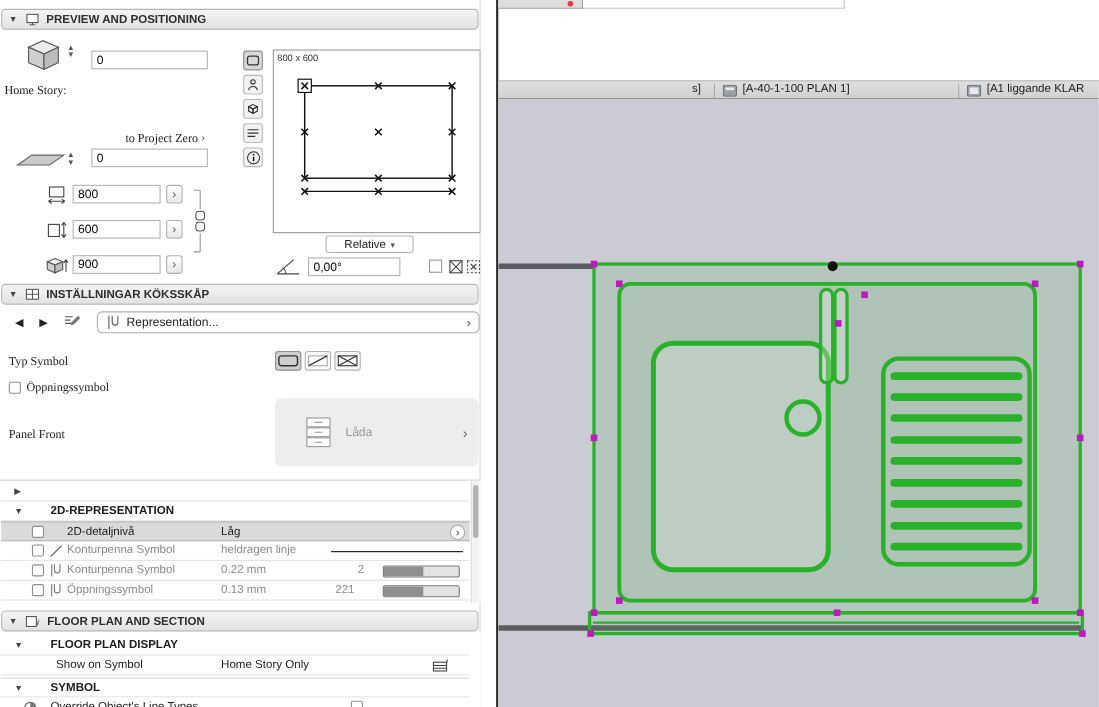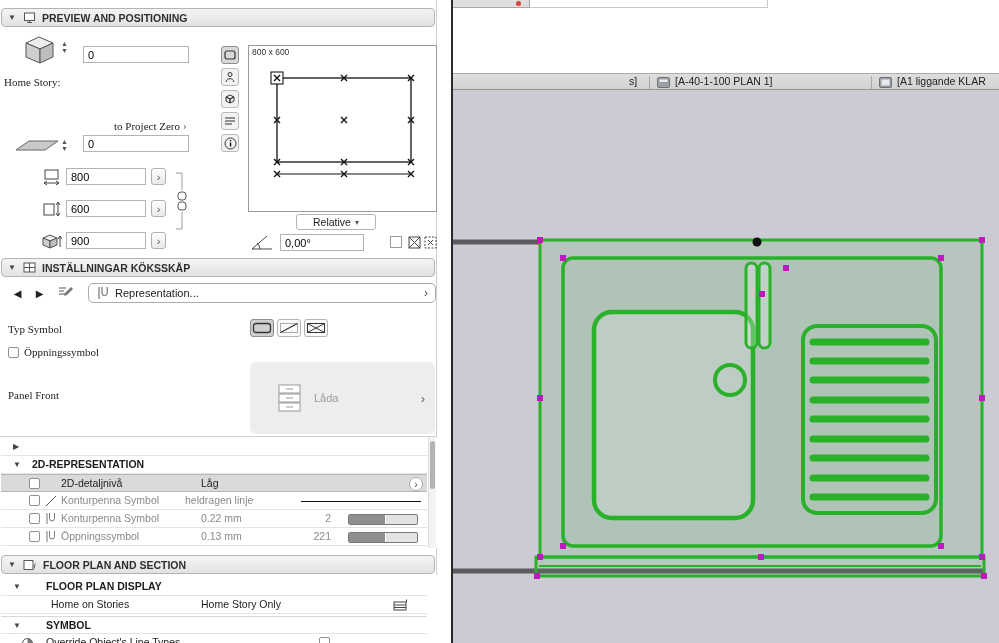--- a/index.html
+++ b/index.html
@@ -29,21 +29,21 @@
   .pv-size { position:absolute; left:3px; top:1px; font-size:8.5px; color:#333; }
   .relbtn { position:absolute; left:296px; top:214px; width:80px; height:16px; border:1px solid #b3b3b3; border-radius:3px;
             background:#fff; display:flex; align-items:center; justify-content:center; gap:4px; font-size:10.5px; }
   .smicon { position:absolute; width:16px; height:16px; display:flex; align-items:center; justify-content:center; }
   .navbtn { position:absolute; width:19px; height:18px; display:flex; align-items:center; justify-content:center;
             font-size:10px; color:#222; }
   .symbtn { position:absolute; width:24px; height:18px; border:1px solid #b3b3b3; border-radius:3px; background:#fafafa;
             display:flex; align-items:center; justify-content:center; }
   .symbtn.sel { background:#cfcfcf; border-color:#8f8f8f; }
   .checkbox { position:absolute; width:11px; height:11px; border:1px solid #8f8f8f; border-radius:2px; background:#fff; }
-  .panelbtn { position:absolute; left:250px; top:362px; width:185px; height:72px; background:#ededed; border-radius:6px;
+  .panelbtn { position:absolute; left:250px; top:362px; width:185px; height:62px; background:#ededed; border-radius:6px;
               display:flex; align-items:center; }
   .tbl { position:absolute; left:0; width:437px; background:#fff; overflow:hidden; }
   .trow { position:absolute; left:1px; width:426px; height:18px; border-bottom:1px solid #e4e4e4; font-size:10.5px; }
   .trow .cell { position:absolute; top:0; line-height:17px; white-space:nowrap; }
   .trow.selrow { background:#dadada; border-top:1px solid #b7b7b7; border-bottom:1px solid #b7b7b7; }
   .grp { font-weight:bold; }
   .penprev { position:absolute; left:347px; top:3.5px; width:70px; height:11px; border:1px solid #787878; border-radius:2px;
              background:#e3e3e3; overflow:hidden; display:flex; }
   .penprev .dark { width:55%; height:100%; background:#8f8f8f; border-right:1px solid #fff; }
   .lineprev { position:absolute; left:300px; top:8.5px; width:120px; border-top:1.5px solid #111; }
@@ -267,35 +267,35 @@
       <span style="margin-left:12px;color:#9a9a9a">Låda</span>
       <span style="position:absolute;right:10px;color:#666;font-size:13px">›</span>
     </div>
 
     <div class="tbl" style="top:436px;height:112px;border-top:1px solid #d0d0d0">
       <div class="trow" style="top:1px">
         <span class="cell tri" style="left:12px">▶</span>
       </div>
       <div class="trow" style="top:19px">
         <span class="cell tri" style="left:12px">▼</span>
-        <span class="cell grp" style="left:31px">2D-REPRESENTATION</span>
+        <span class="cell grp" style="left:45px">2D-REPRESENTATION</span>
       </div>
       <div class="trow selrow" style="top:37px">
         <span class="checkbox" style="left:28px;top:3px"></span>
         <span class="cell" style="left:60px">2D-detaljnivå</span>
         <span class="cell" style="left:200px">Låg</span>
         <span class="cell" style="right:4px;top:2px;width:14px;height:14px;border:1px solid #aaa;border-radius:7px;background:#fff;text-align:center;line-height:13px;color:#555">›</span>
       </div>
       <div class="trow" style="top:55px">
         <span class="checkbox" style="left:28px;top:3px"></span>
         <svg class="cell" style="left:44px;top:3px" width="12" height="12">
             <line x1="1" y1="11" x2="11" y2="1" stroke="#555"></line>
           </svg>
         <span class="cell gray" style="left:60px">Konturpenna Symbol</span>
-        <span class="cell gray" style="left:184px">heldragen linje</span>
+        <span class="cell gray" style="left:200px">heldragen linje</span>
         <span class="lineprev"></span>
       </div>
       <div class="trow" style="top:73px">
         <span class="checkbox" style="left:28px;top:3px"></span>
         <svg class="cell" style="left:44px;top:2px" width="11" height="13">
             <path d="M2 1v11" stroke="#777" fill="none"></path>
             <path d="M4.5 1v5.5a2.5 2.5 0 0 0 5 0V1" fill="none" stroke="#777"></path>
           </svg>
         <span class="cell gray" style="left:60px">Konturpenna Symbol</span>
         <span class="cell gray" style="left:200px">0.22 mm</span>
@@ -305,21 +305,21 @@
           </span>
       </div>
       <div class="trow" style="top:91px">
         <span class="checkbox" style="left:28px;top:3px"></span>
         <svg class="cell" style="left:44px;top:2px" width="11" height="13">
             <path d="M2 1v11" stroke="#777" fill="none"></path>
             <path d="M4.5 1v5.5a2.5 2.5 0 0 0 5 0V1" fill="none" stroke="#777"></path>
           </svg>
         <span class="cell gray" style="left:60px">Öppningssymbol</span>
         <span class="cell gray" style="left:200px">0.13 mm</span>
-        <span class="cell gray" style="left:295px;width:35px;text-align:right">221</span>
+        <span class="cell gray" style="left:295px;width:35px;text-align:center">221</span>
         <span class="penprev">
             <span class="dark"></span>
           </span>
       </div>
       <div class="scrolltrack" style="top:0;height:112px">
         <div class="scrollthumb" style="top:4px;height:48px"></div>
       </div>
     </div>
 
     <div class="sec-hdr" style="top:555px">
@@ -330,21 +330,21 @@
         </svg>
       <span>FLOOR PLAN AND SECTION</span>
     </div>
 
     <div class="tbl" style="top:575px;height:68px">
       <div class="trow" style="top:3px">
         <span class="cell tri" style="left:12px">▼</span>
         <span class="cell grp" style="left:45px">FLOOR PLAN DISPLAY</span>
       </div>
       <div class="trow" style="top:21px">
-        <span class="cell" style="left:50px">Home on Stories</span>
+        <span class="cell" style="left:50px">Show on Symbol</span>
         <span class="cell" style="left:200px">Home Story Only</span>
         <svg class="cell" style="left:392px;top:3px" width="16" height="12">
             <rect x="1" y="3" width="12" height="8" fill="#fff" stroke="#444"></rect>
             <line x1="1" y1="6" x2="13" y2="6" stroke="#444"></line>
             <line x1="1" y1="8.5" x2="13" y2="8.5" stroke="#444"></line>
             <line x1="13.5" y1="3" x2="13.5" y2="0.5" stroke="#444"></line>
           </svg>
       </div>
       <div class="trow" style="top:41px;border-top:1px solid #d8d8d8">
         <span class="cell tri" style="left:12px">▼</span>

